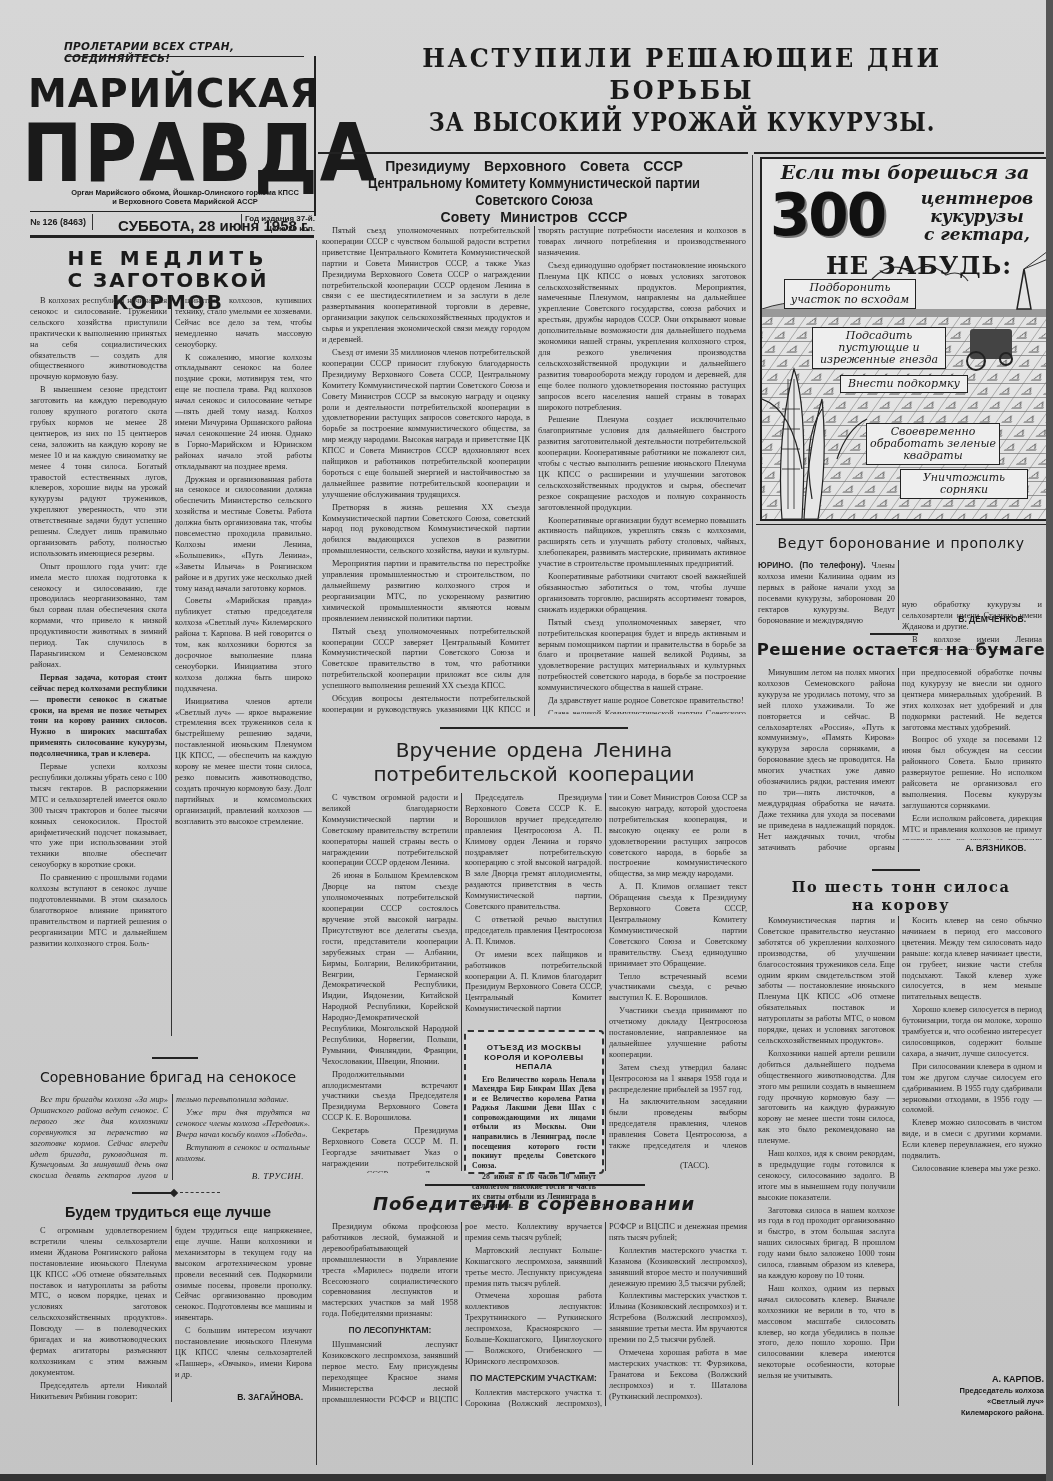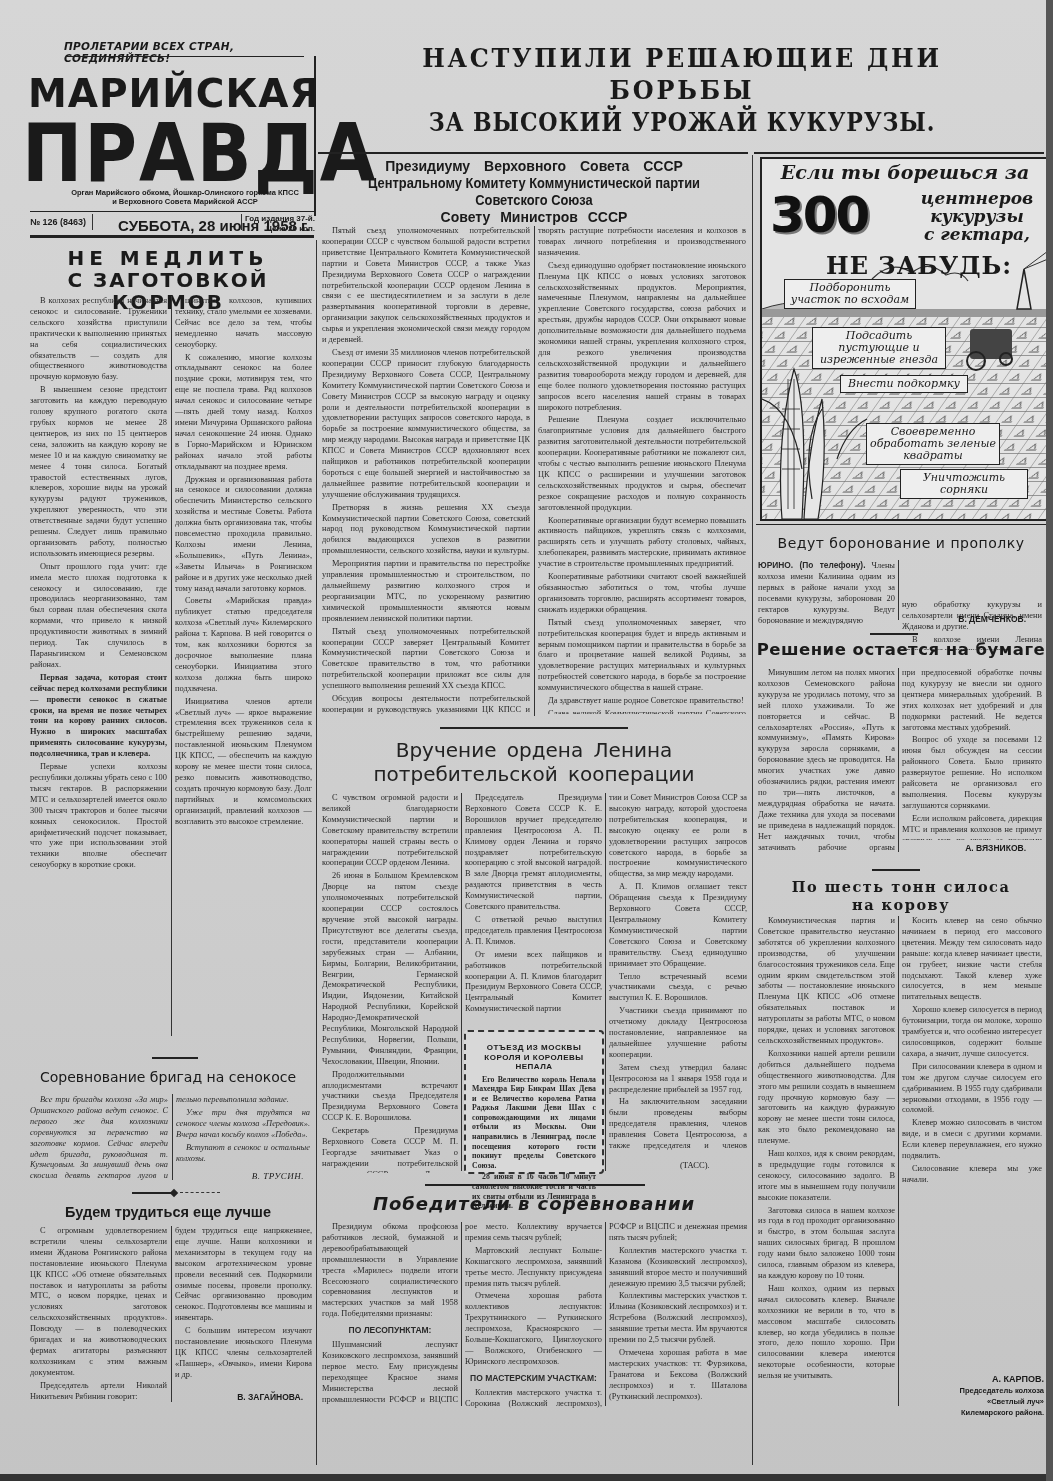--- a/index.html
+++ b/index.html
@@ -66,20 +66,21 @@
   <div class="abs hl-sans center" style="left:26px;top:247px;width:284px;font-size:20px;line-height:22px;font-weight:bold;letter-spacing:2px;">
     <div style="letter-spacing:5px;">НЕ МЕДЛИТЬ</div>
     <div>С ЗАГОТОВКОЙ КОРМОВ</div>
   </div>
   <div class="col body-text" style="left:30px;top:296px;width:137px;height:700px;">
     <p>В колхозах республики начинается сенокос и силосование. Труженики сельского хозяйства приступили практически к выполнению принятых на себя социалистических обязательств — создать для общественного животноводства прочную кормовую базу.</p>
     <p>В нынешнем сезоне предстоит заготовить на каждую переводную голову крупного рогатого скота грубых кормов не менее 28 центнеров, из них по 15 центнеров сена, заложить на каждую корову не менее 10 и на каждую свиноматку не менее 4 тонн силоса. Богатый травостой естественных лугов, клеверов, хорошие виды на урожай кукурузы радуют тружеников, укрепляют уверенность, что эти ответственные задачи будут успешно решены. Следует лишь правильно организовать работу, полностью использовать имеющиеся резервы.</p>
     <p>Опыт прошлого года учит: где имела место плохая подготовка к сенокосу и силосованию, где проводилась неорганизованно, там был сорван план обеспечения скота кормами, что привело к низкой продуктивности животных в зимний период. Так случилось в Параньгинском и Семеновском районах.</p>
     <p class="bold-text">Первая задача, которая стоит сейчас перед колхозами республики — провести сенокос в сжатые сроки, на время не позже четырех тонн на корову ранних силосов. Нужно в широких масштабах применять силосование кукурузы, подсолнечника, трав и клевера.</p>
     <p>Первые успехи колхозы республики должны убрать сено с 100 тысяч гектаров. В распоряжении МТС и сельхозартелей имеется около 300 тысяч тракторов и более тысячи конных сенокосилок. Простой арифметический подсчет показывает, что уже при использовании этой техники вполне обеспечит сеноуборку в короткие сроки.</p>
+    <p>По сравнению с прошлыми годами колхозы вступают в сенокос лучше подготовленными. В этом сказалось благотворное влияние принятого правительством и партией решения о реорганизации МТС и дальнейшем развитии колхозного строя. Боль-</p>
   </div>
   <div class="vline" style="left:171px;top:296px;height:740px;"></div>
   <div class="col body-text" style="left:175px;top:296px;width:137px;height:744px;">
     <p>шинство колхозов, купивших технику, стало умелыми ее хозяевами. Сейчас все дело за тем, чтобы немедленно начать массовую сеноуборку.</p>
     <p>К сожалению, многие колхозы откладывают сенокос на более поздние сроки, мотивируя тем, что еще не поспела трава. Ряд колхозов начал сенокос и силосование четыре—пять дней тому назад. Колхоз имени Мичурина Оршанского района начал сенокошение 24 июня. Однако в Горно-Марийском и Юринском районах начало этой работы откладывают на позднее время.</p>
     <p>Дружная и организованная работа на сенокосе и силосовании должна обеспечить Министерство сельского хозяйства и местные Советы. Работа должна быть организована так, чтобы повсеместно проходила правильно. Колхозы имени Ленина, «Большевик», «Путь Ленина», «Заветы Ильича» в Ронгинском районе и в других уже несколько дней тому назад начали заготовку кормов.</p>
     <p>Советы «Марийская правда» публикует статью председателя колхоза «Светлый луч» Килемарского района т. Карпова. В ней говорится о том, как колхозники борются за досрочное выполнение плана сеноуборки. Инициатива этого колхоза должна быть широко подхвачена.</p>
     <p>Инициатива членов артели «Светлый луч» — яркое выражение стремления всех тружеников села к быстрейшему решению задачи, поставленной июньским Пленумом ЦК КПСС, — обеспечить на каждую корову не менее шести тонн силоса, резко повысить животноводство, создать прочную кормовую базу. Долг партийных и комсомольских организаций, правлений колхозов — возглавить это высокое стремление.</p>
   </div>
   <div class="short-rule" style="left:152px;top:1057px;width:46px;"></div>
@@ -230,21 +231,21 @@
         <line x1="26" y1="220" x2="26" y2="350"></line>
           <line x1="32" y1="220" x2="32" y2="350"></line>
         <line x1="20" y1="250" x2="38" y2="250"></line>
           <line x1="20" y1="270" x2="38" y2="270"></line>
         <line x1="20" y1="290" x2="38" y2="290"></line>
           <line x1="20" y1="310" x2="38" y2="310"></line>
       </g>
     </svg>
 
     <div class="abs center" style="left:4px;top:2px;width:278px;font-family:'DejaVu Serif',serif;font-style:italic;font-weight:bold;font-size:19px;">Если ты борешься за</div>
-    <div class="abs" style="left:8px;top:26px;font-family:'DejaVu Sans',sans-serif;font-weight:900;font-size:50px;line-height:60px;letter-spacing:-2px;color:#111;text-shadow:2px 2px 0 #777;">300</div>
+    <div class="abs" style="left:8px;top:26px;font-family:'DejaVu Sans',sans-serif;font-weight:900;font-size:58px;line-height:60px;letter-spacing:-2px;color:#111;text-shadow:2px 2px 0 #777;">300</div>
     <div class="abs" style="left:146px;top:30px;width:138px;font-family:'DejaVu Serif',serif;font-style:italic;font-weight:bold;font-size:17px;line-height:18px;text-align:center;">
       <div>центнеров</div>
       <div>кукурузы</div>
       <div>с гектара,</div>
     </div>
     <div class="abs" style="left:64px;top:92px;font-family:'DejaVu Serif',serif;font-weight:bold;font-size:24px;letter-spacing:1px;">НЕ ЗАБУДЬ:</div>
 
     <div class="poster-box" style="left:22px;top:120px;width:124px;">Подборонить участок по всходам</div>
     <div class="poster-box" style="left:50px;top:168px;width:126px;">Подсадить пустующие и изреженные гнезда</div>
     <div class="poster-box" style="left:78px;top:216px;width:120px;">Внести подкормку</div>
@@ -292,21 +293,21 @@
     <p>Наш колхоз, идя к своим рекордам, в предыдущие годы готовился к сенокосу, силосованию задолго. В итоге мы в нынешнем году получили высокие показатели.</p>
     <p>Заготовка силоса в нашем колхозе из года в год проходит организованно и быстро, в этом большая заслуга наших силосных бригад. В прошлом году нами было заложено 1000 тонн силоса, главным образом из клевера, на каждую корову по 10 тонн.</p>
     <p>Наш колхоз, одним из первых начал силосовать клевер. Вначале колхозники не верили в то, что в массовом масштабе силосовать клевер, но когда убедились в пользе этого, дело пошло хорошо. При силосовании клевера имеются некоторые особенности, которые нельзя не учитывать.</p>
   </div>
   <div class="vline" style="left:898px;top:916px;height:490px;"></div>
   <div class="col body-text" style="left:902px;top:916px;width:140px;height:450px;">
     <p>Косить клевер на сено обычно начинаем в период его массового цветения. Между тем силосовать надо раньше: когда клевер начинает цвести, он грубеет, низкие части стебля подсыхают. Такой клевер хуже силосуется, в нем меньше питательных веществ.</p>
     <p>Хорошо клевер силосуется в период бутонизации, тогда он молоке, хорошо трамбуется и, что особенно интересует силосовщиков, содержит больше сахара, а значит, лучше силосуется.</p>
     <p>При силосовании клевера в одном и том же другом случае силосуем его сдабриванием. В 1955 году сдабривали зерновыми отходами, в 1956 году — соломой.</p>
     <p>Клевер можно силосовать в чистом виде, и в смеси с другими кормами. Если клевер переувлажнен, его нужно подвялить.</p>
-    <p>Силосование клевера мы уже начали.</p>
+    <p>Силосование клевера мы уже резко.</p>
   </div>
   <div class="abs sig" style="left:902px;top:1374px;width:142px;line-height:11px;">
     <div style="font-size:9px;">А. КАРПОВ.</div>
     <div style="font-size:7.5px;">Председатель колхоза</div>
     <div style="font-size:7.5px;">«Светлый луч»</div>
     <div style="font-size:7.5px;">Килемарского района.</div>
   </div>
 
   <div class="rule" style="left:0;top:1474px;width:1053px;height:7px;background:#333;"></div>
   <div class="rule" style="left:1046px;top:0;width:7px;height:1481px;background:#555;"></div>

